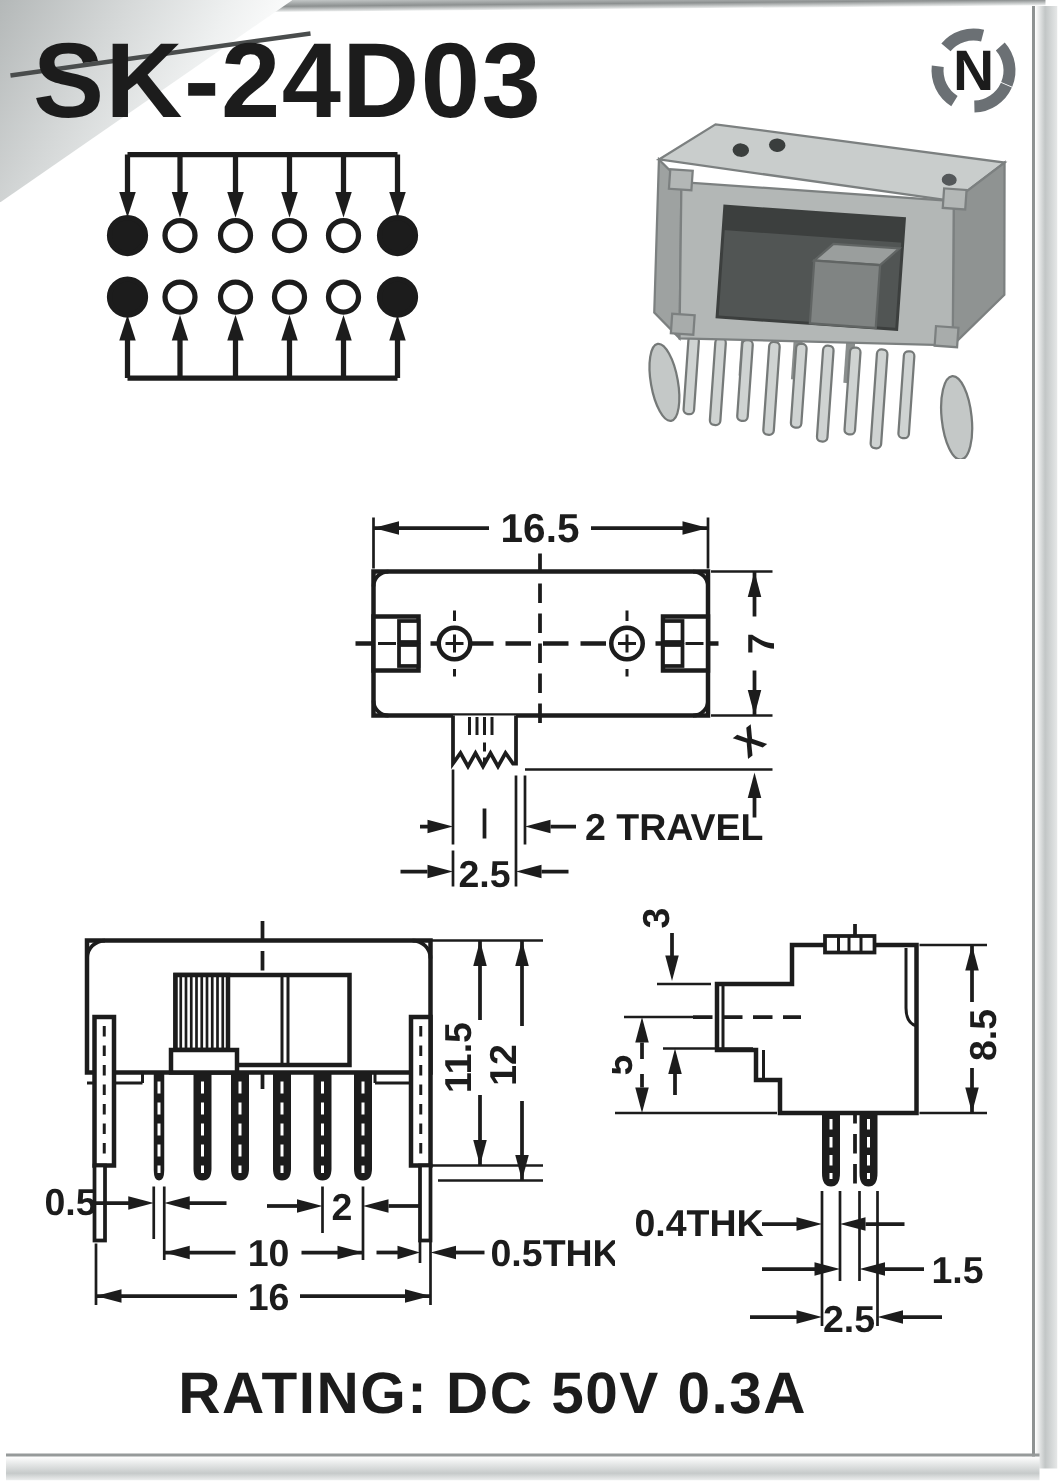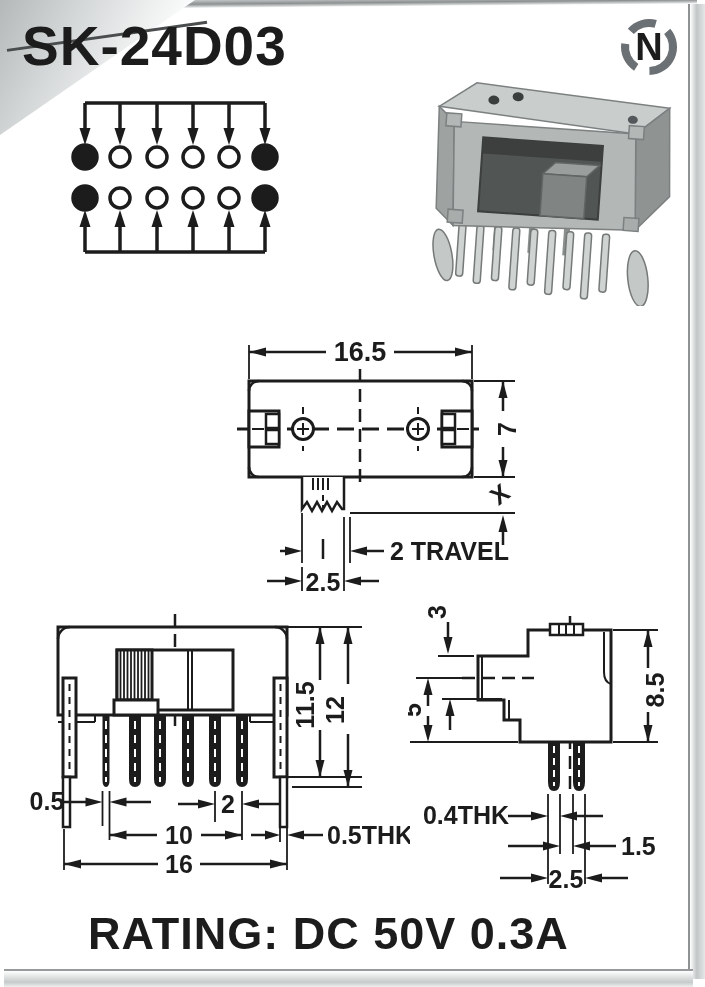--- a/index.html
+++ b/index.html
@@ -14,23 +14,23 @@
     border-bottom:3px solid #4a4d4d;transform:rotate(-8deg);transform-origin:60% 100%;}
   .edge-top{position:absolute;top:0;left:175px;right:8px;height:8px;
     background:linear-gradient(#c6caca 0%,#8c9090 55%,#eceeee 100%);
     transform:rotate(-0.5deg);transform-origin:left center;}
   .edge-right{position:absolute;top:4px;right:0;bottom:8px;width:15px;
     background:linear-gradient(90deg,#ffffff 0%,#c2c6c6 45%,#e6e8e8 100%);
     border-left:2px solid #8e9292;}
   .edge-bottom{position:absolute;left:4px;right:12px;bottom:0;height:16px;
     background:linear-gradient(#ffffff 0%,#c6caca 70%,#edefef 100%);
     border-top:2px solid #969a9a;}
-  .title{position:absolute;left:22px;top:14px;font-size:55px;font-weight:700;letter-spacing:1px;}
+  .title{position:absolute;left:22px;top:14px;font-size:71px;font-weight:700;letter-spacing:1px;}
   .rating{position:absolute;left:0;top:908px;width:657px;text-align:center;
-    font-size:45px;font-weight:700;letter-spacing:1px;}
+    font-size:39px;font-weight:700;letter-spacing:1px;}
   svg text{font-family:"Liberation Sans",sans-serif;font-weight:700;fill:#1c1c1c;}
   .dim{font-size:25px;}
   .dim-lg{font-size:27px;}
   .s3{stroke:#1c1c1c;stroke-width:3;fill:none;}
   .s3f{stroke:#1c1c1c;stroke-width:3;fill:#ffffff;}
   .s25{stroke:#1c1c1c;stroke-width:2.5;fill:none;}
   .s25f{stroke:#1c1c1c;stroke-width:2.5;fill:#ffffff;}
   .s2{stroke:#1c1c1c;stroke-width:2;fill:none;}
   .thin{stroke:#1c1c1c;stroke-width:1.8;fill:none;}
   .arr{fill:#1c1c1c;stroke:none;}

